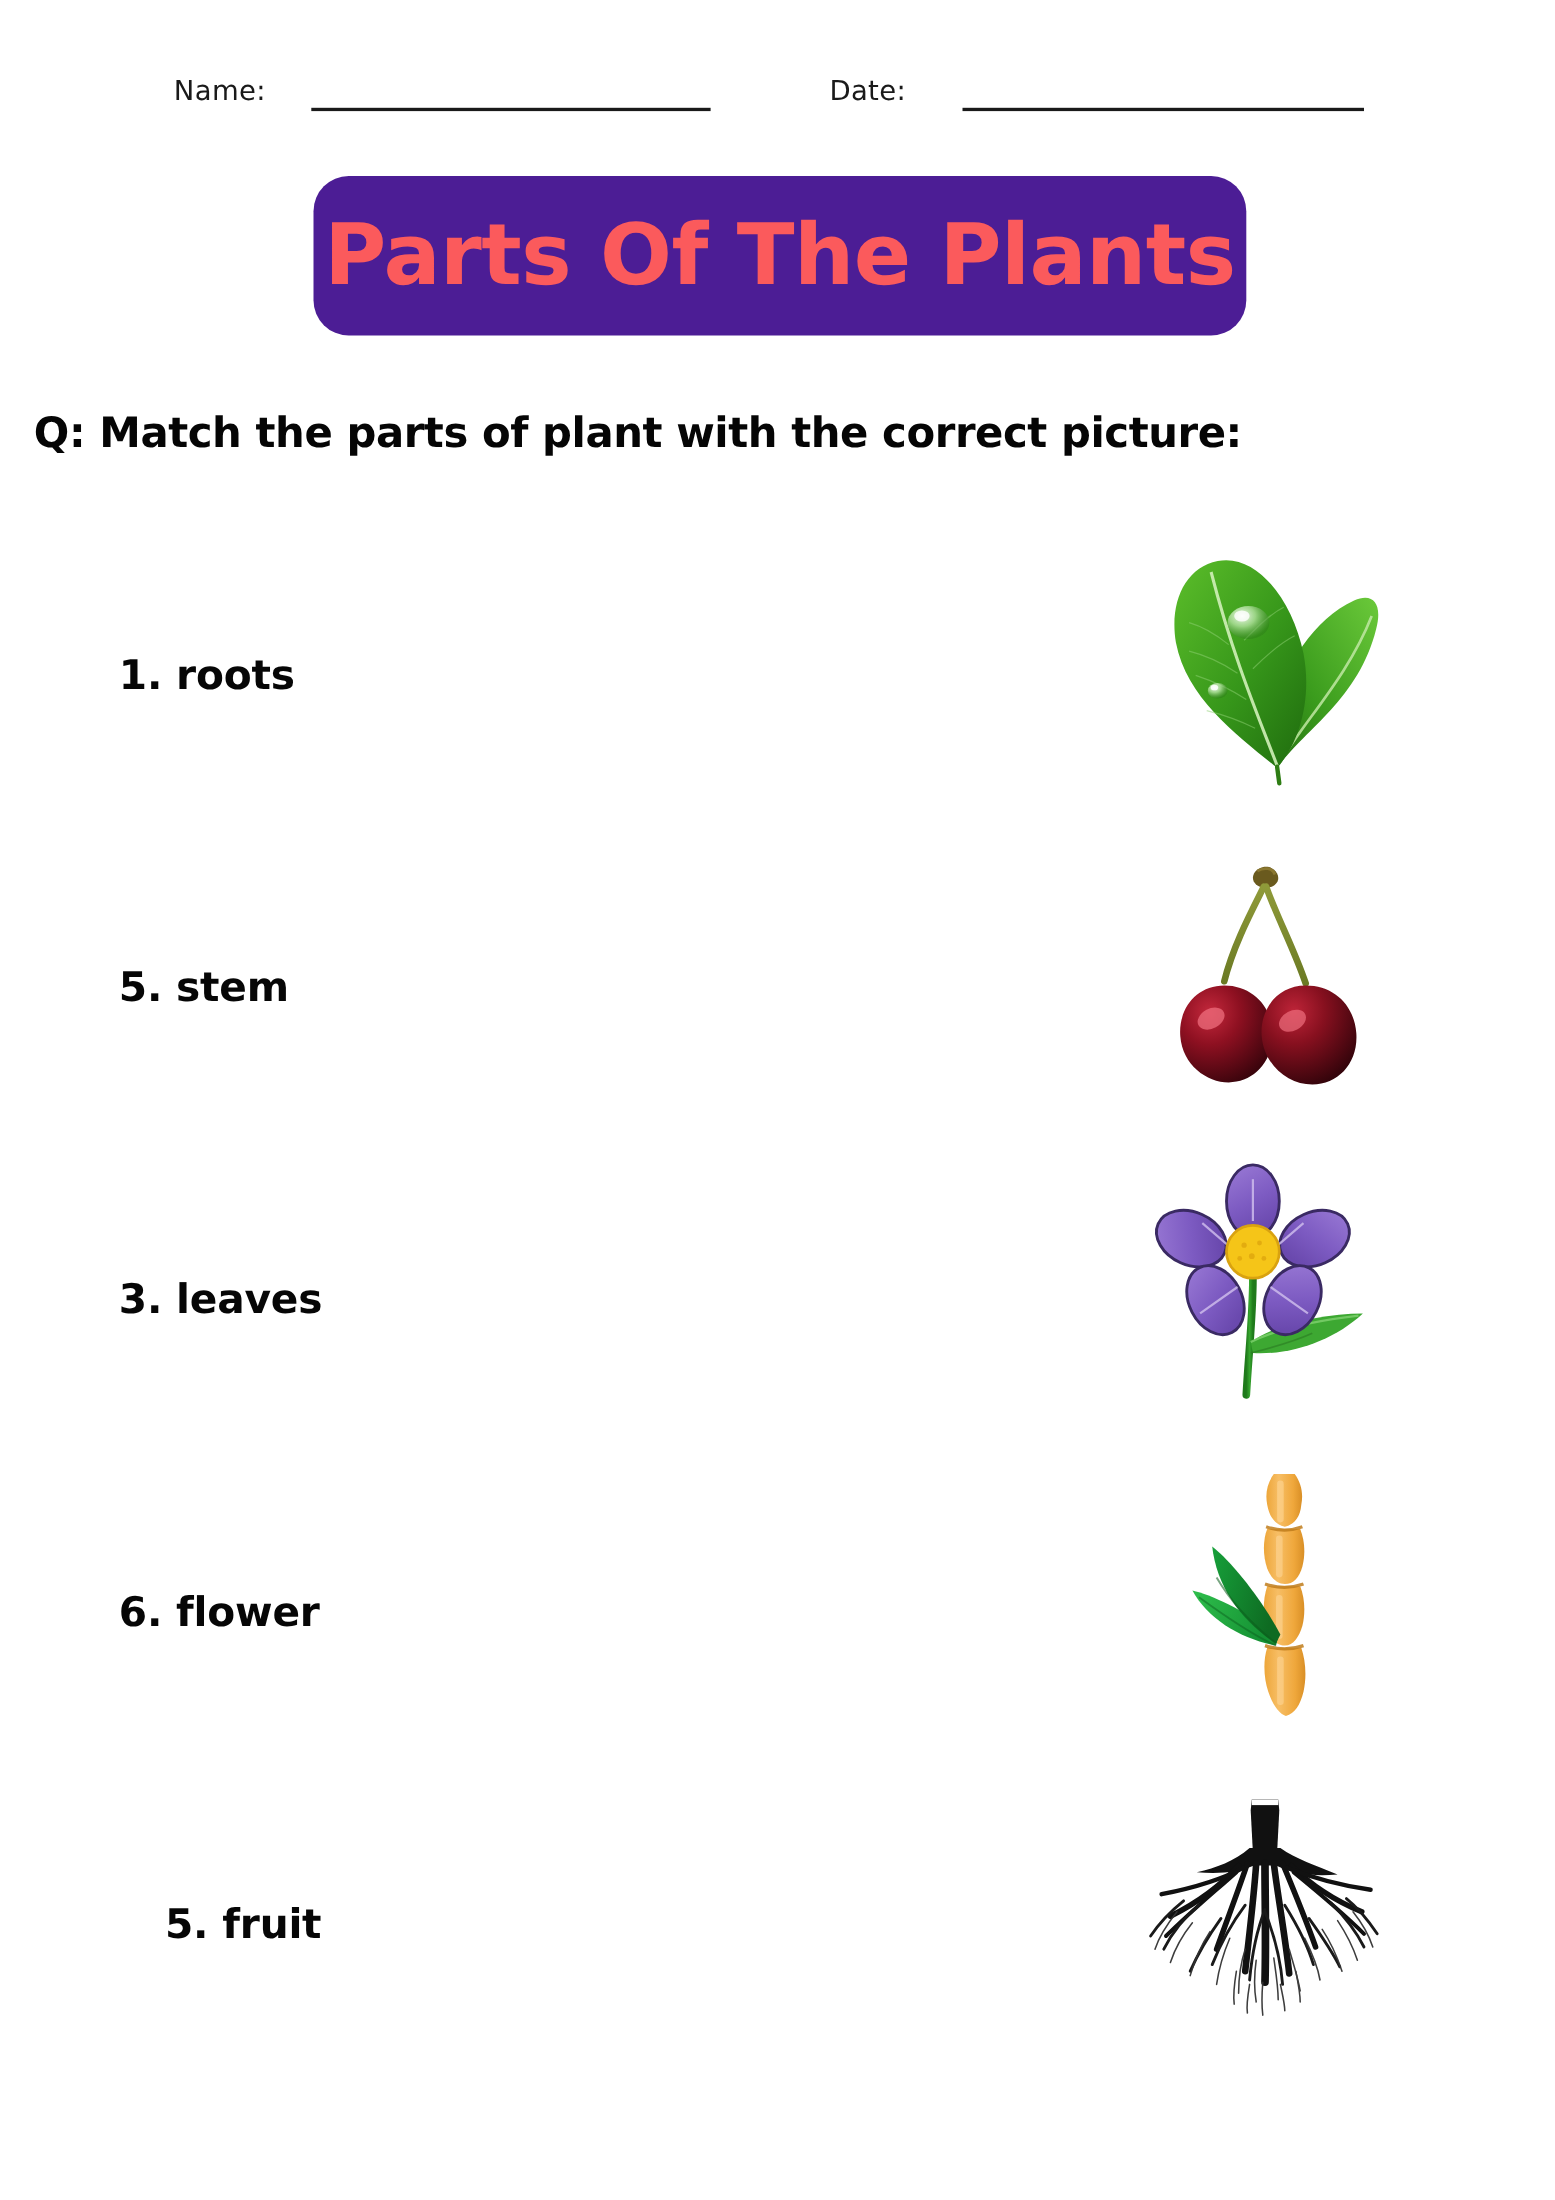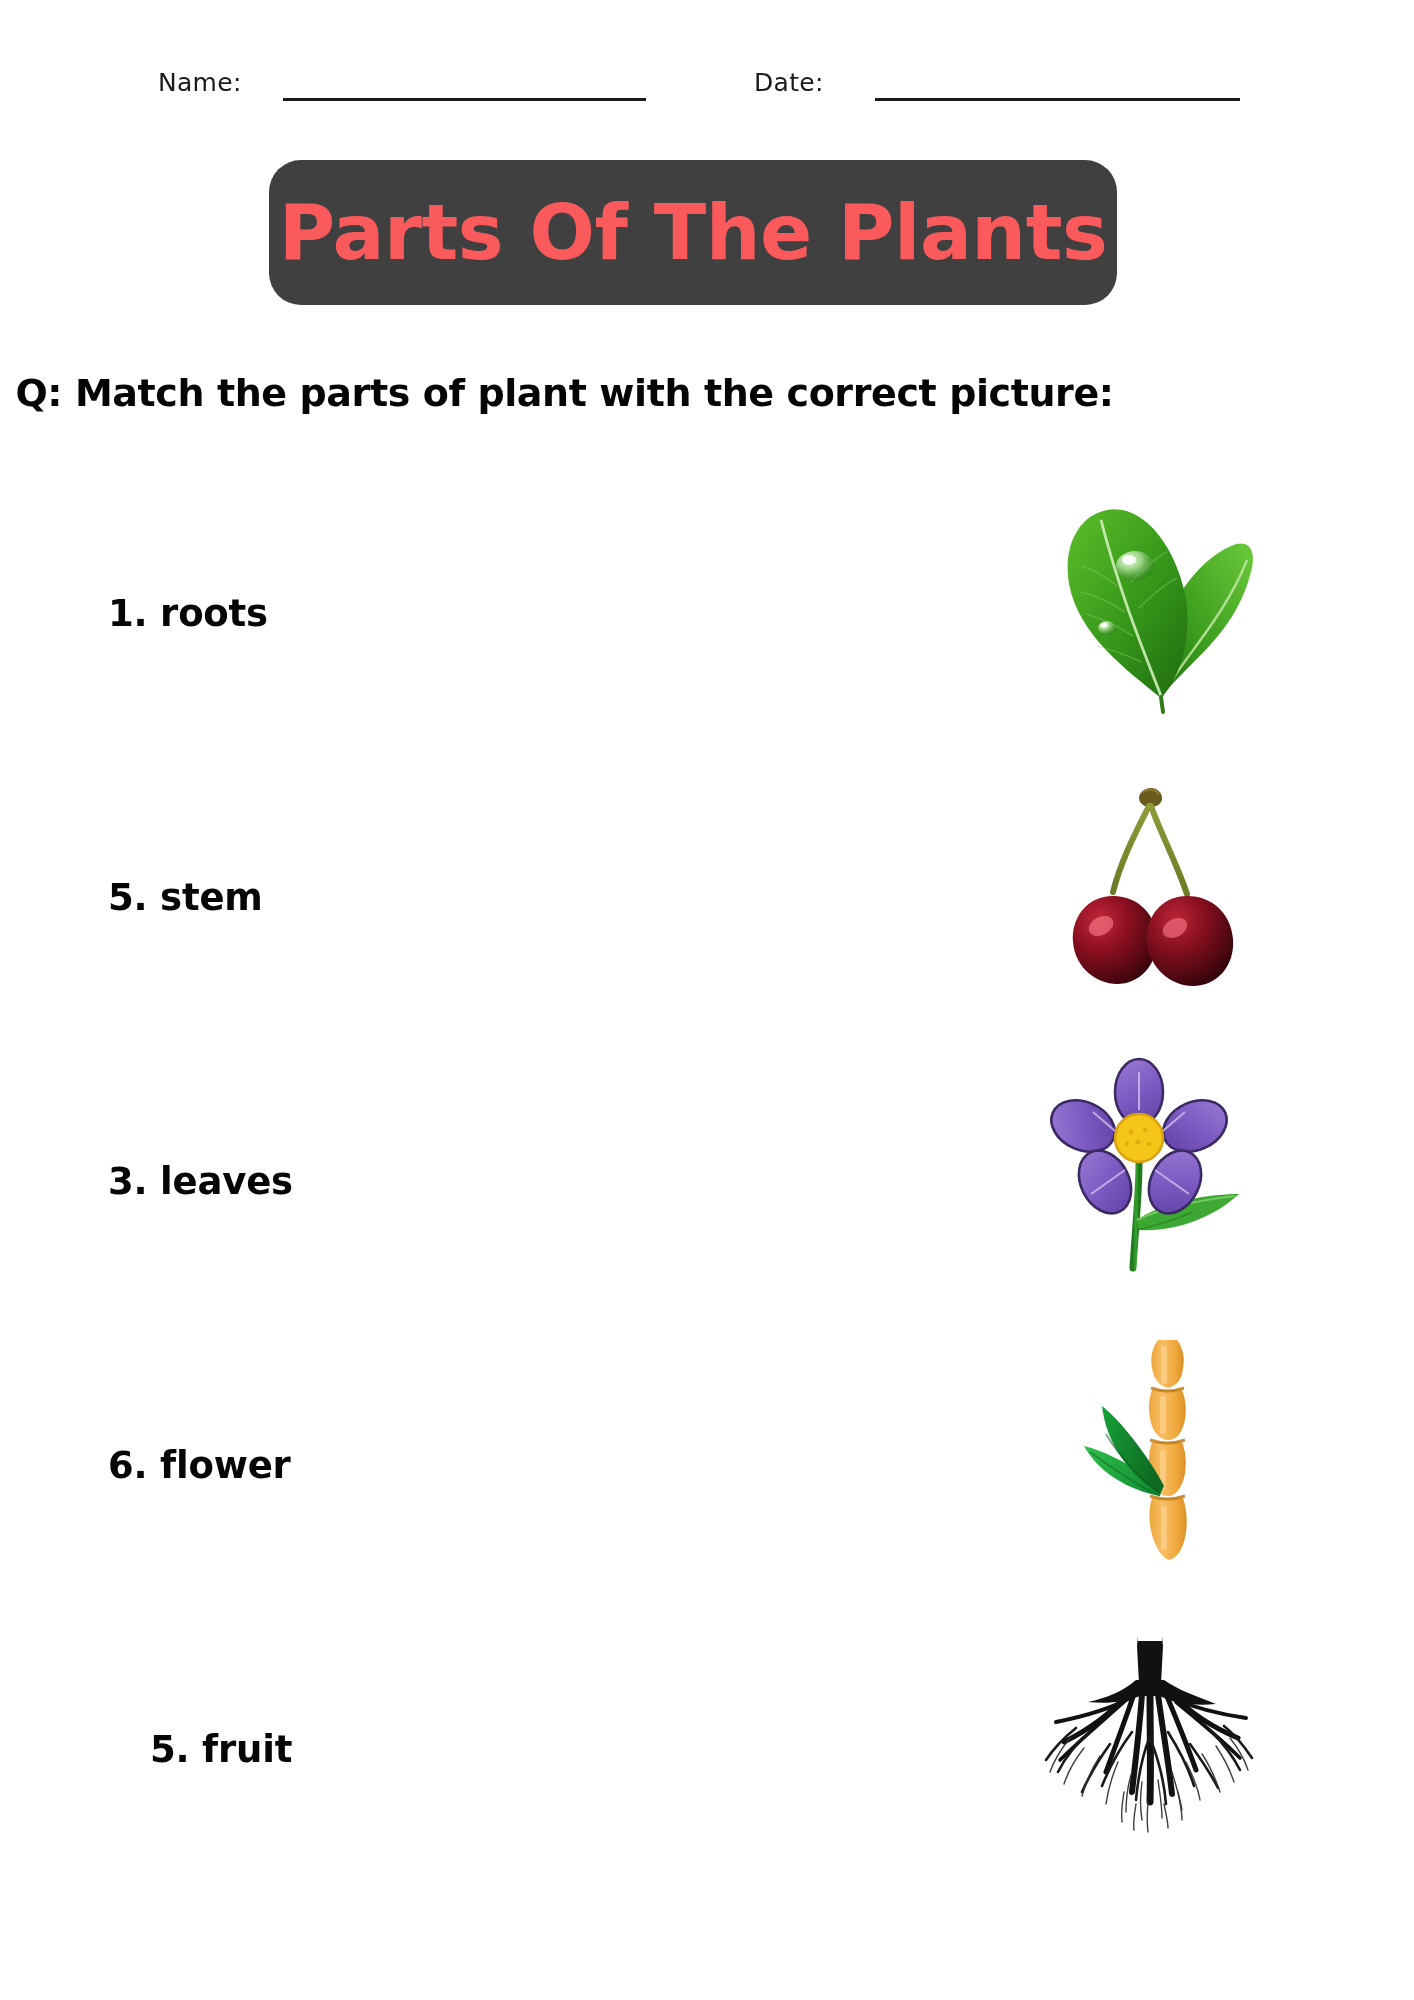--- a/index.html
+++ b/index.html
@@ -38,25 +38,25 @@
     background: #1a1a1a;
   }
   #name-label { left: 158px; top: 68px; }
   #name-line  { left: 283px; top: 98px; width: 363px; }
   #date-label { left: 754px; top: 68px; }
   #date-line  { left: 875px; top: 98px; width: 365px; }
 
   
   #title-banner {
     position: absolute;
-    left: 269px;
+    left: 285px;
     top: 160px;
     width: 848px;
     height: 145px;
-    background: #404040;
+    background: #4c1d95;
     border-radius: 32px;
     display: flex;
     align-items: center;
     justify-content: center;
   }
   #worksheet-title {
     font-family: "DejaVu Sans", sans-serif;
     font-size: 77px;
     font-weight: 700;
     color: #FB5A5C;
@@ -64,21 +64,21 @@
     white-space: nowrap;
     line-height: 1;
   }
 
   
   #instruction {
     position: absolute;
     left: 0;
     top: 371px;
     width: 1129px;
-    text-align: center;
+    text-align: right;
     font-family: "DejaVu Sans", sans-serif;
     font-size: 38px;
     font-weight: 700;
     color: #050505;
     letter-spacing: -0.4px;
     white-space: nowrap;
   }
 
   
   #match-area {

